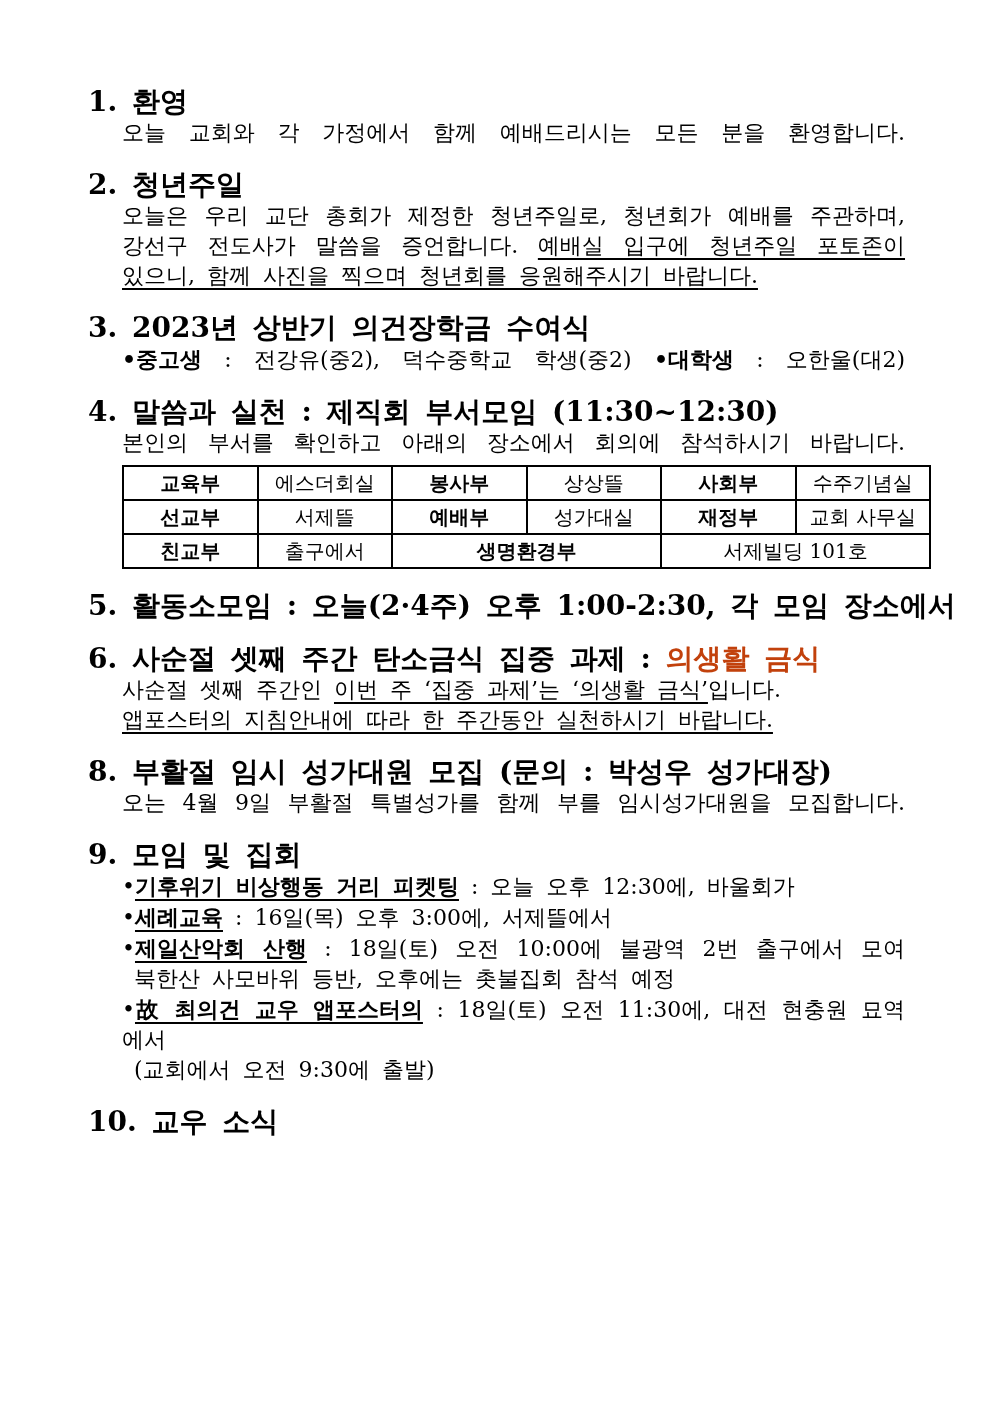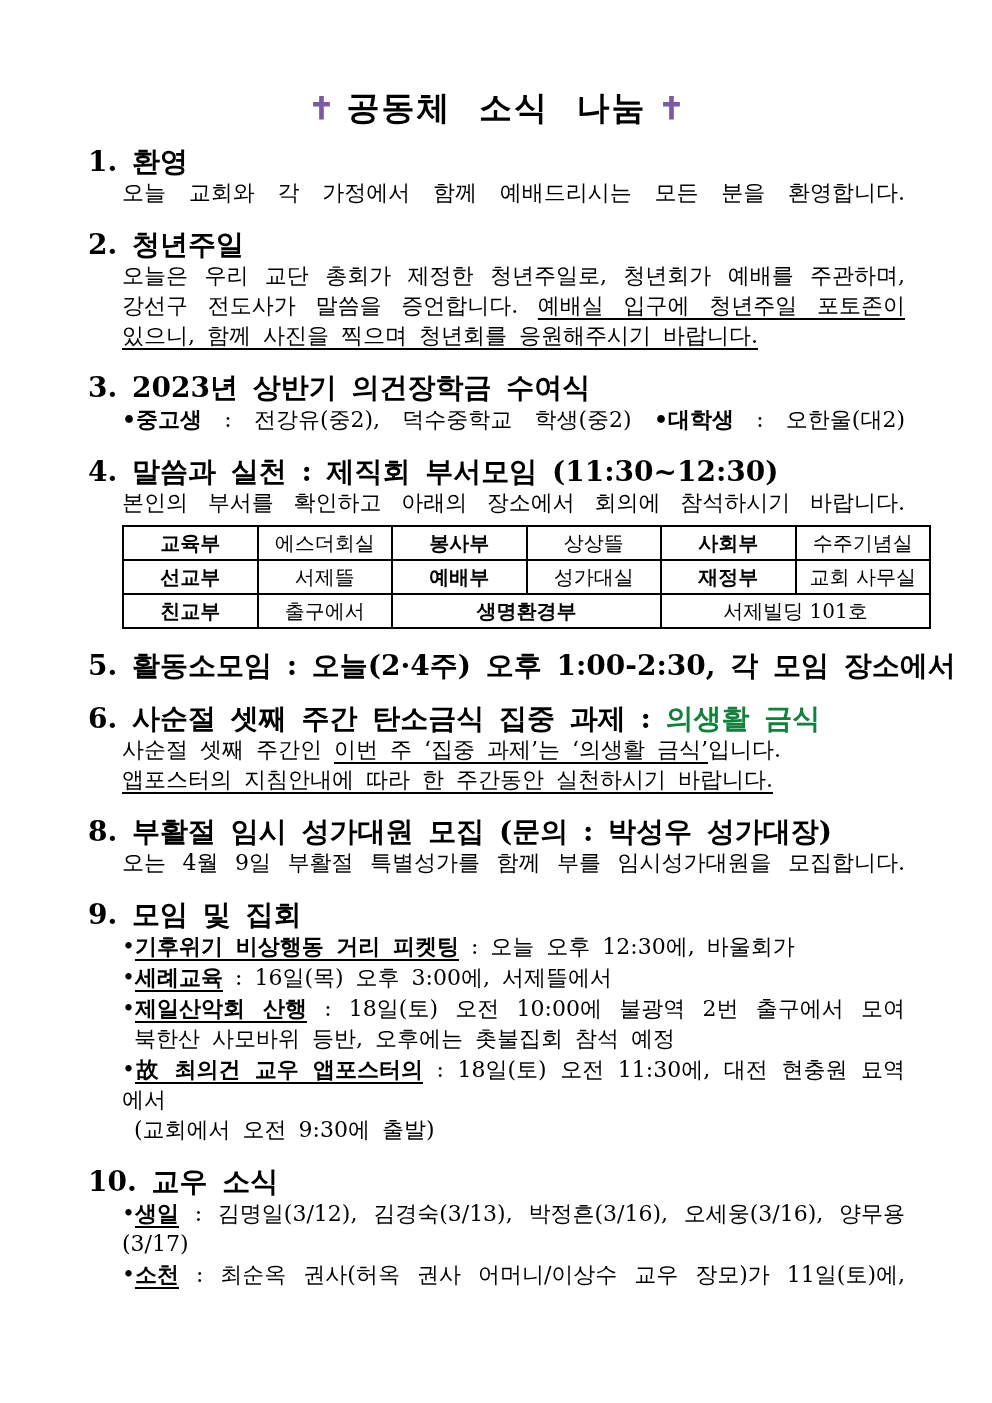--- a/index.html
+++ b/index.html
@@ -16,37 +16,36 @@
   }
   .cross { color:#7b5aa3; font-weight:bold; font-size:31px; padding:0 12px; letter-spacing:0; }
   .item { margin-bottom:21px; }
   .head { font-size:28px; line-height:32px; font-weight:bold; word-spacing:5px; white-space:nowrap; }
   .body { padding-left:34px; font-size:22px; line-height:30px; word-spacing:5px; }
   .line { white-space:nowrap; }
   .line.fill { white-space:normal; text-align:justify; text-align-last:justify; }
   .wrapline { padding-left:12px; }
   .u { text-decoration:underline; text-underline-offset:5px; text-decoration-thickness:1.6px; }
   .b { font-weight:bold; }
-  .green { color:#15803d; }
+  .green { color:#c2410c; }
   table.dept {
     border-collapse:collapse; width:809px; margin-top:7px; margin-bottom:2px;
     font-size:20px; table-layout:fixed;
   }
   table.dept td {
     border:2px solid #000; text-align:center; vertical-align:middle;
     padding:1px 2px; height:25px; overflow:hidden; word-spacing:0;
   }
   td.dept-name { font-weight:bold; }
 </style>
 </head>
 <body>
 
 <div class="page">
 
-  <div class="title-row"><span class="cross">✝</span><span>공동체 소식 나눔</span><span class="cross">✝</span></div>
 
   <div class="item">
     <div class="head">1. 환영</div>
     <div class="body">
       <div class="line fill">오늘 교회와 각 가정에서 함께 예배드리시는 모든 분을 환영합니다.</div>
     </div>
   </div>
 
   <div class="item">
     <div class="head">2. 청년주일</div>
@@ -124,20 +123,15 @@
       <div class="line"><span>•</span><span class="b u">세례교육</span><span> : 16일(목) 오후 3:00에, 서제뜰에서</span></div>
       <div class="line fill"><span>•</span><span class="b u">제일산악회 산행</span><span> : 18일(토) 오전 10:00에 불광역 2번 출구에서 모여</span></div>
       <div class="line wrapline">북한산 사모바위 등반, 오후에는 촛불집회 참석 예정</div>
       <div class="line fill"><span>•</span><span class="b u">故 최의건 교우 앱포스터의</span><span> : 18일(토) 오전 11:30에, 대전 현충원 묘역에서</span></div>
       <div class="line wrapline">(교회에서 오전 9:30에 출발)</div>
     </div>
   </div>
 
   <div class="item">
     <div class="head">10. 교우 소식</div>
-    <div class="body">
-      <div class="line fill"><span>•</span><span class="b u">생일</span><span> : 김명일(3/12), 김경숙(3/13), 박정흔(3/16), 오세웅(3/16), 양무용(3/17)</span></div>
-      <div class="line fill"><span>•</span><span class="b u">소천</span><span> : 최순옥 권사(허옥 권사 어머니/이상수 교우 장모)가 11일(토)에,</span></div>
-
-    </div>
   </div>
 
 </div>
 
 </body></html>

